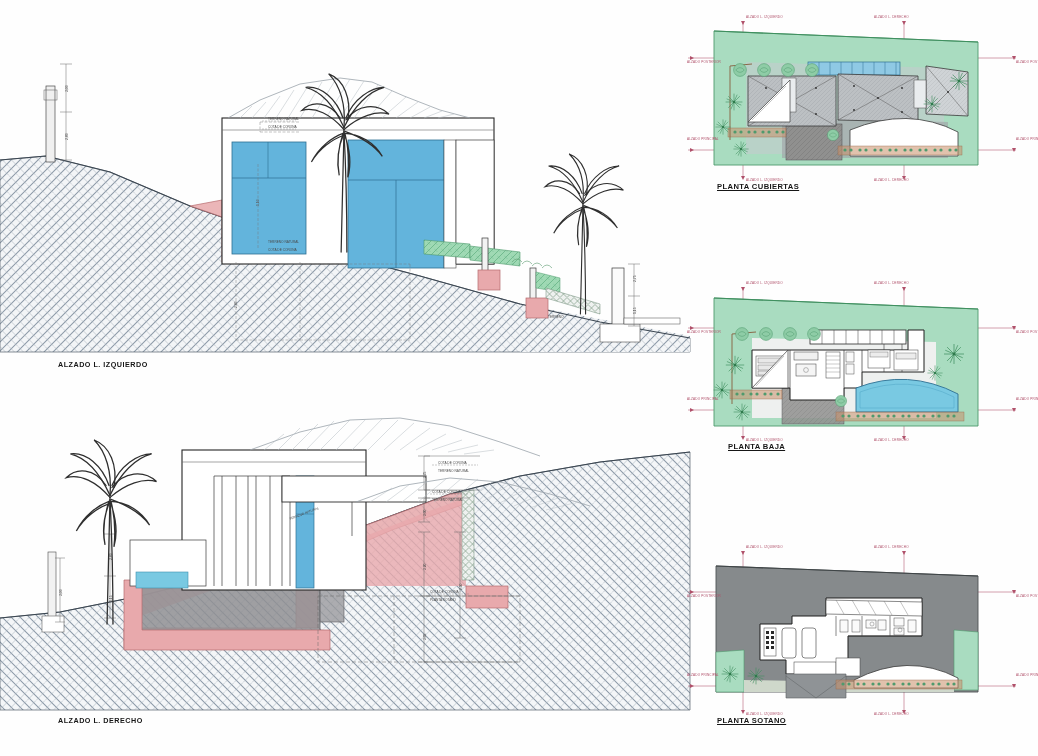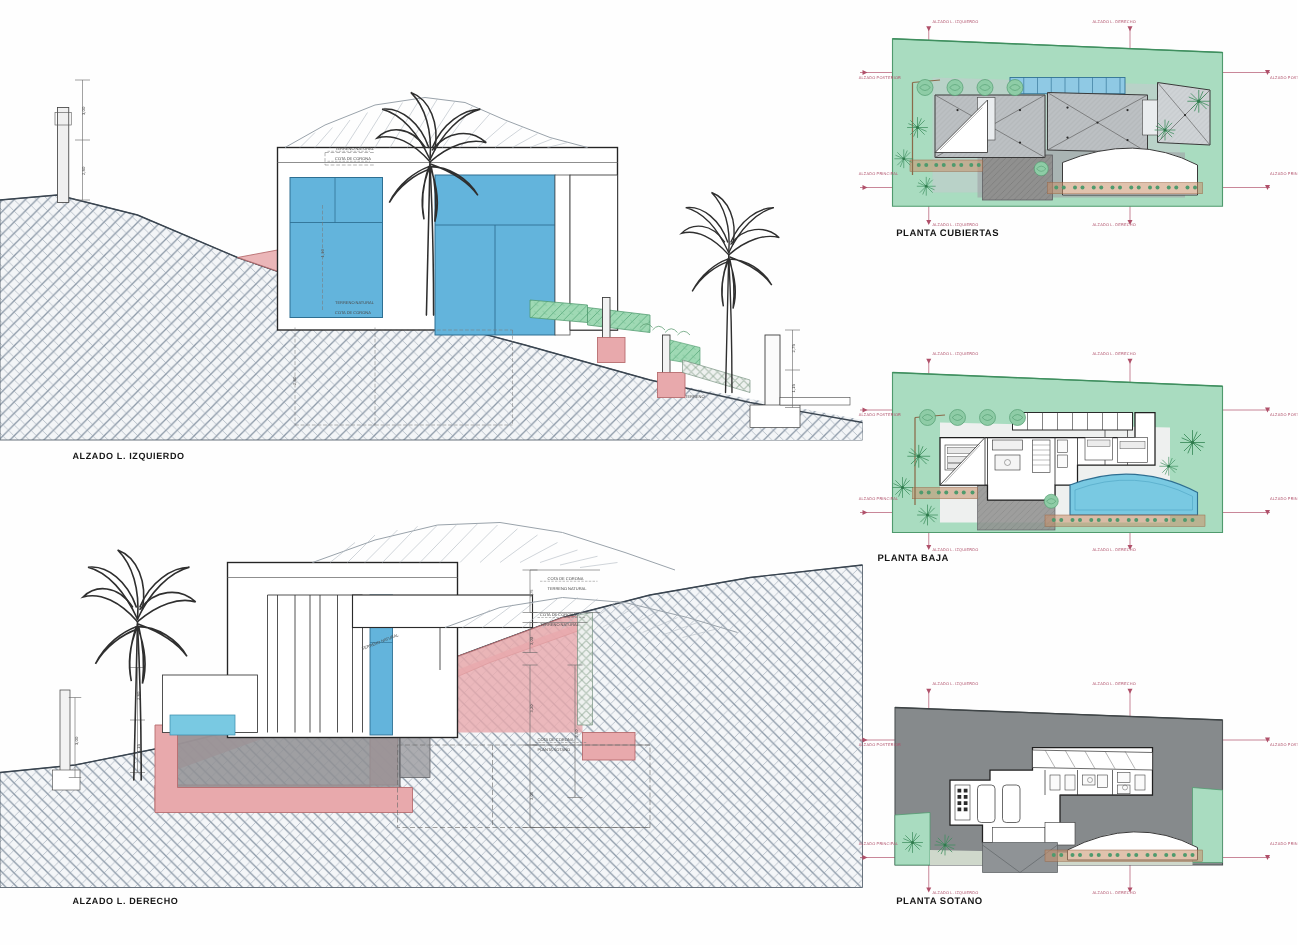--- a/index.html
+++ b/index.html
@@ -3,21 +3,21 @@
 <meta charset="utf-8">
 <style>
   html,body{margin:0;padding:0;background:#ffffff;}
   body{width:1038px;height:756px;position:relative;overflow:hidden;
        font-family:"Liberation Sans",sans-serif;color:#1a1a1a;}
   .sheet{position:absolute;inset:0;background:#fefefe;}
   .panel{position:absolute;}
   .cap{position:absolute;font-size:7.2px;font-weight:bold;letter-spacing:.5px;
        color:#161616;white-space:nowrap;}
   .pcap{position:absolute;font-size:7.6px;font-weight:bold;letter-spacing:.4px;
-        color:#161616;white-space:nowrap;}
+        color:#161616;white-space:nowrap;text-decoration:underline;}
   .mk{position:absolute;font-size:3.1px;color:#b0506a;white-space:nowrap;
       letter-spacing:.15px;font-family:"Liberation Sans",sans-serif;}
   .mkv{position:absolute;font-size:3.1px;color:#b0506a;white-space:nowrap;
        letter-spacing:.15px;text-align:center;line-height:1.25;}
   svg{display:block;overflow:visible;}
 </style>
 </head>
 <body>
 
 <div class="sheet">
@@ -636,21 +636,21 @@
 
   <div class="mk" style="left:60px;top:5px;">ALZADO L. IZQUIERDO</div>
   <div class="mk" style="left:188px;top:5px;">ALZADO L. DERECHO</div>
   <div class="mk" style="left:60px;top:162px;">ALZADO L. IZQUIERDO</div>
   <div class="mk" style="left:188px;top:162px;">ALZADO L. DERECHO</div>
   <div class="mkv" style="left:1px;top:55px;width:24px;">ALZADO POSTERIOR</div>
   <div class="mkv" style="left:1px;top:122px;width:24px;">ALZADO PRINCIPAL</div>
   <div class="mkv" style="left:330px;top:55px;width:24px;">ALZADO POSTERIOR</div>
   <div class="mkv" style="left:330px;top:122px;width:24px;">ALZADO PRINCIPAL</div>
 
-  <div class="pcap" style="left:16px;top:166px;">PLANTA BAJA</div>
+  <div class="pcap" style="left:42px;top:166px;">PLANTA BAJA</div>
 </div>
 
 <div class="panel" style="left:686px;top:540px;width:350px;height:190px;">
   <svg width="350" height="190" viewBox="0 0 350 190">
     <g stroke="#b0506a" stroke-width="0.55">
       <line x1="57" y1="13" x2="57" y2="172"></line>
       <line x1="218" y1="13" x2="218" y2="172"></line>
       <line x1="2" y1="52" x2="330" y2="52"></line>
       <line x1="2" y1="146" x2="330" y2="146"></line>
     </g>

